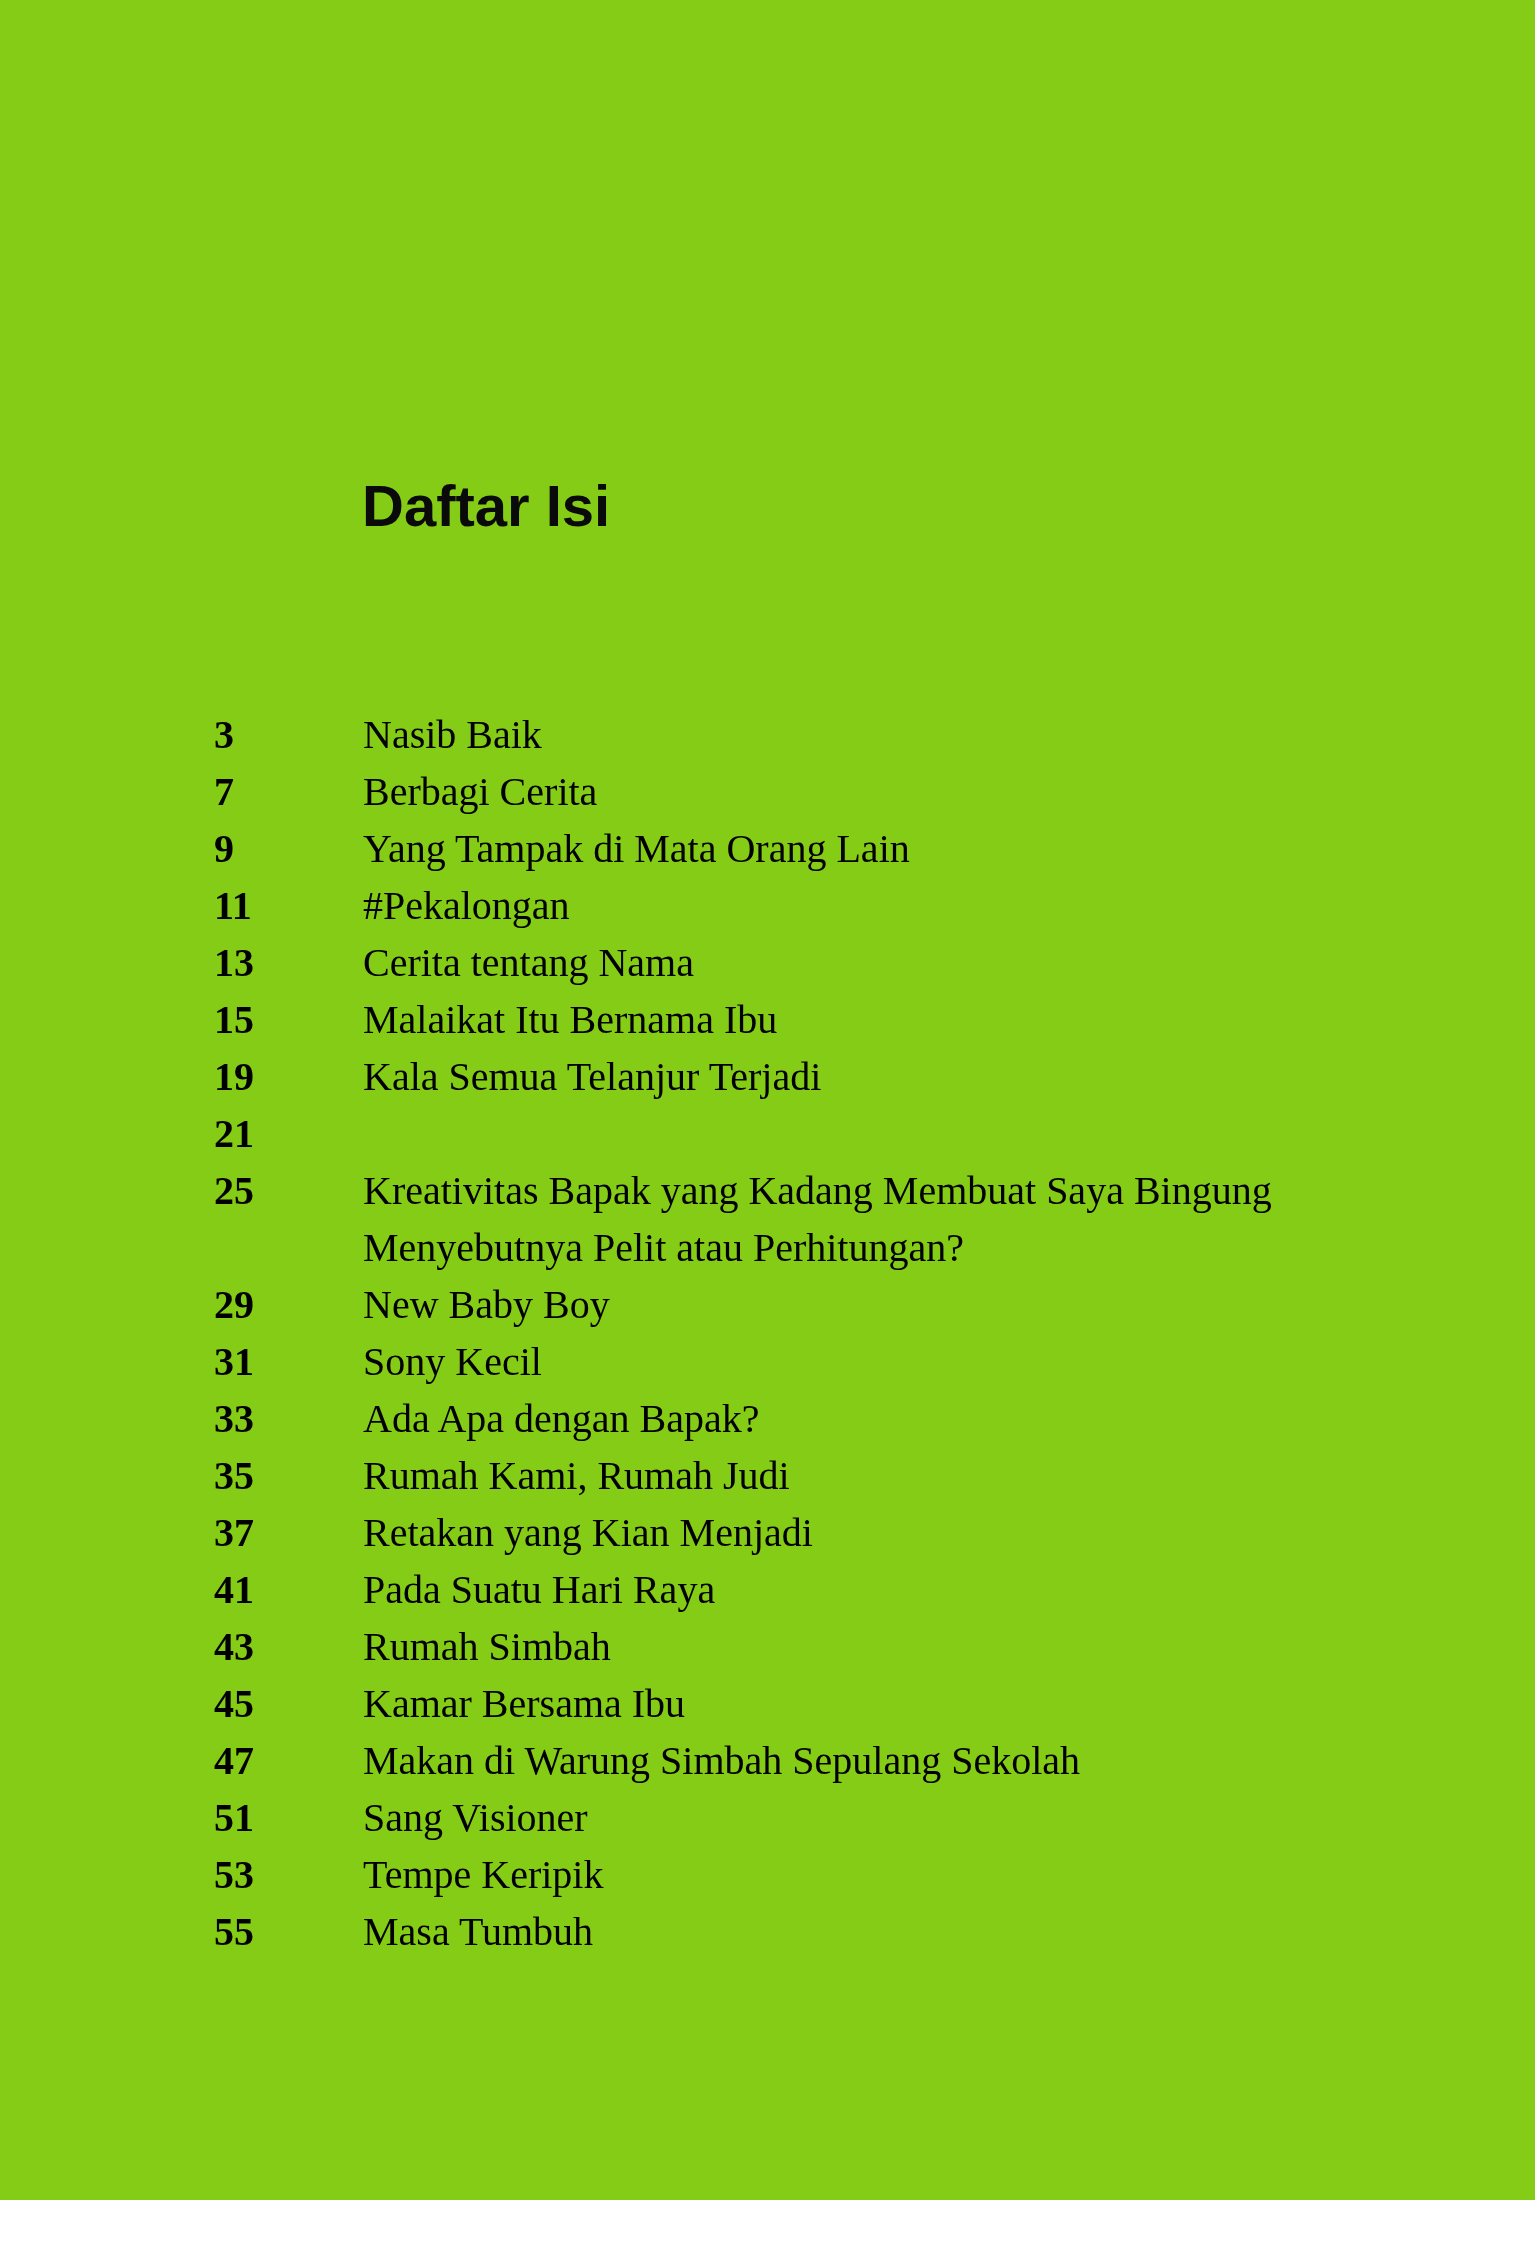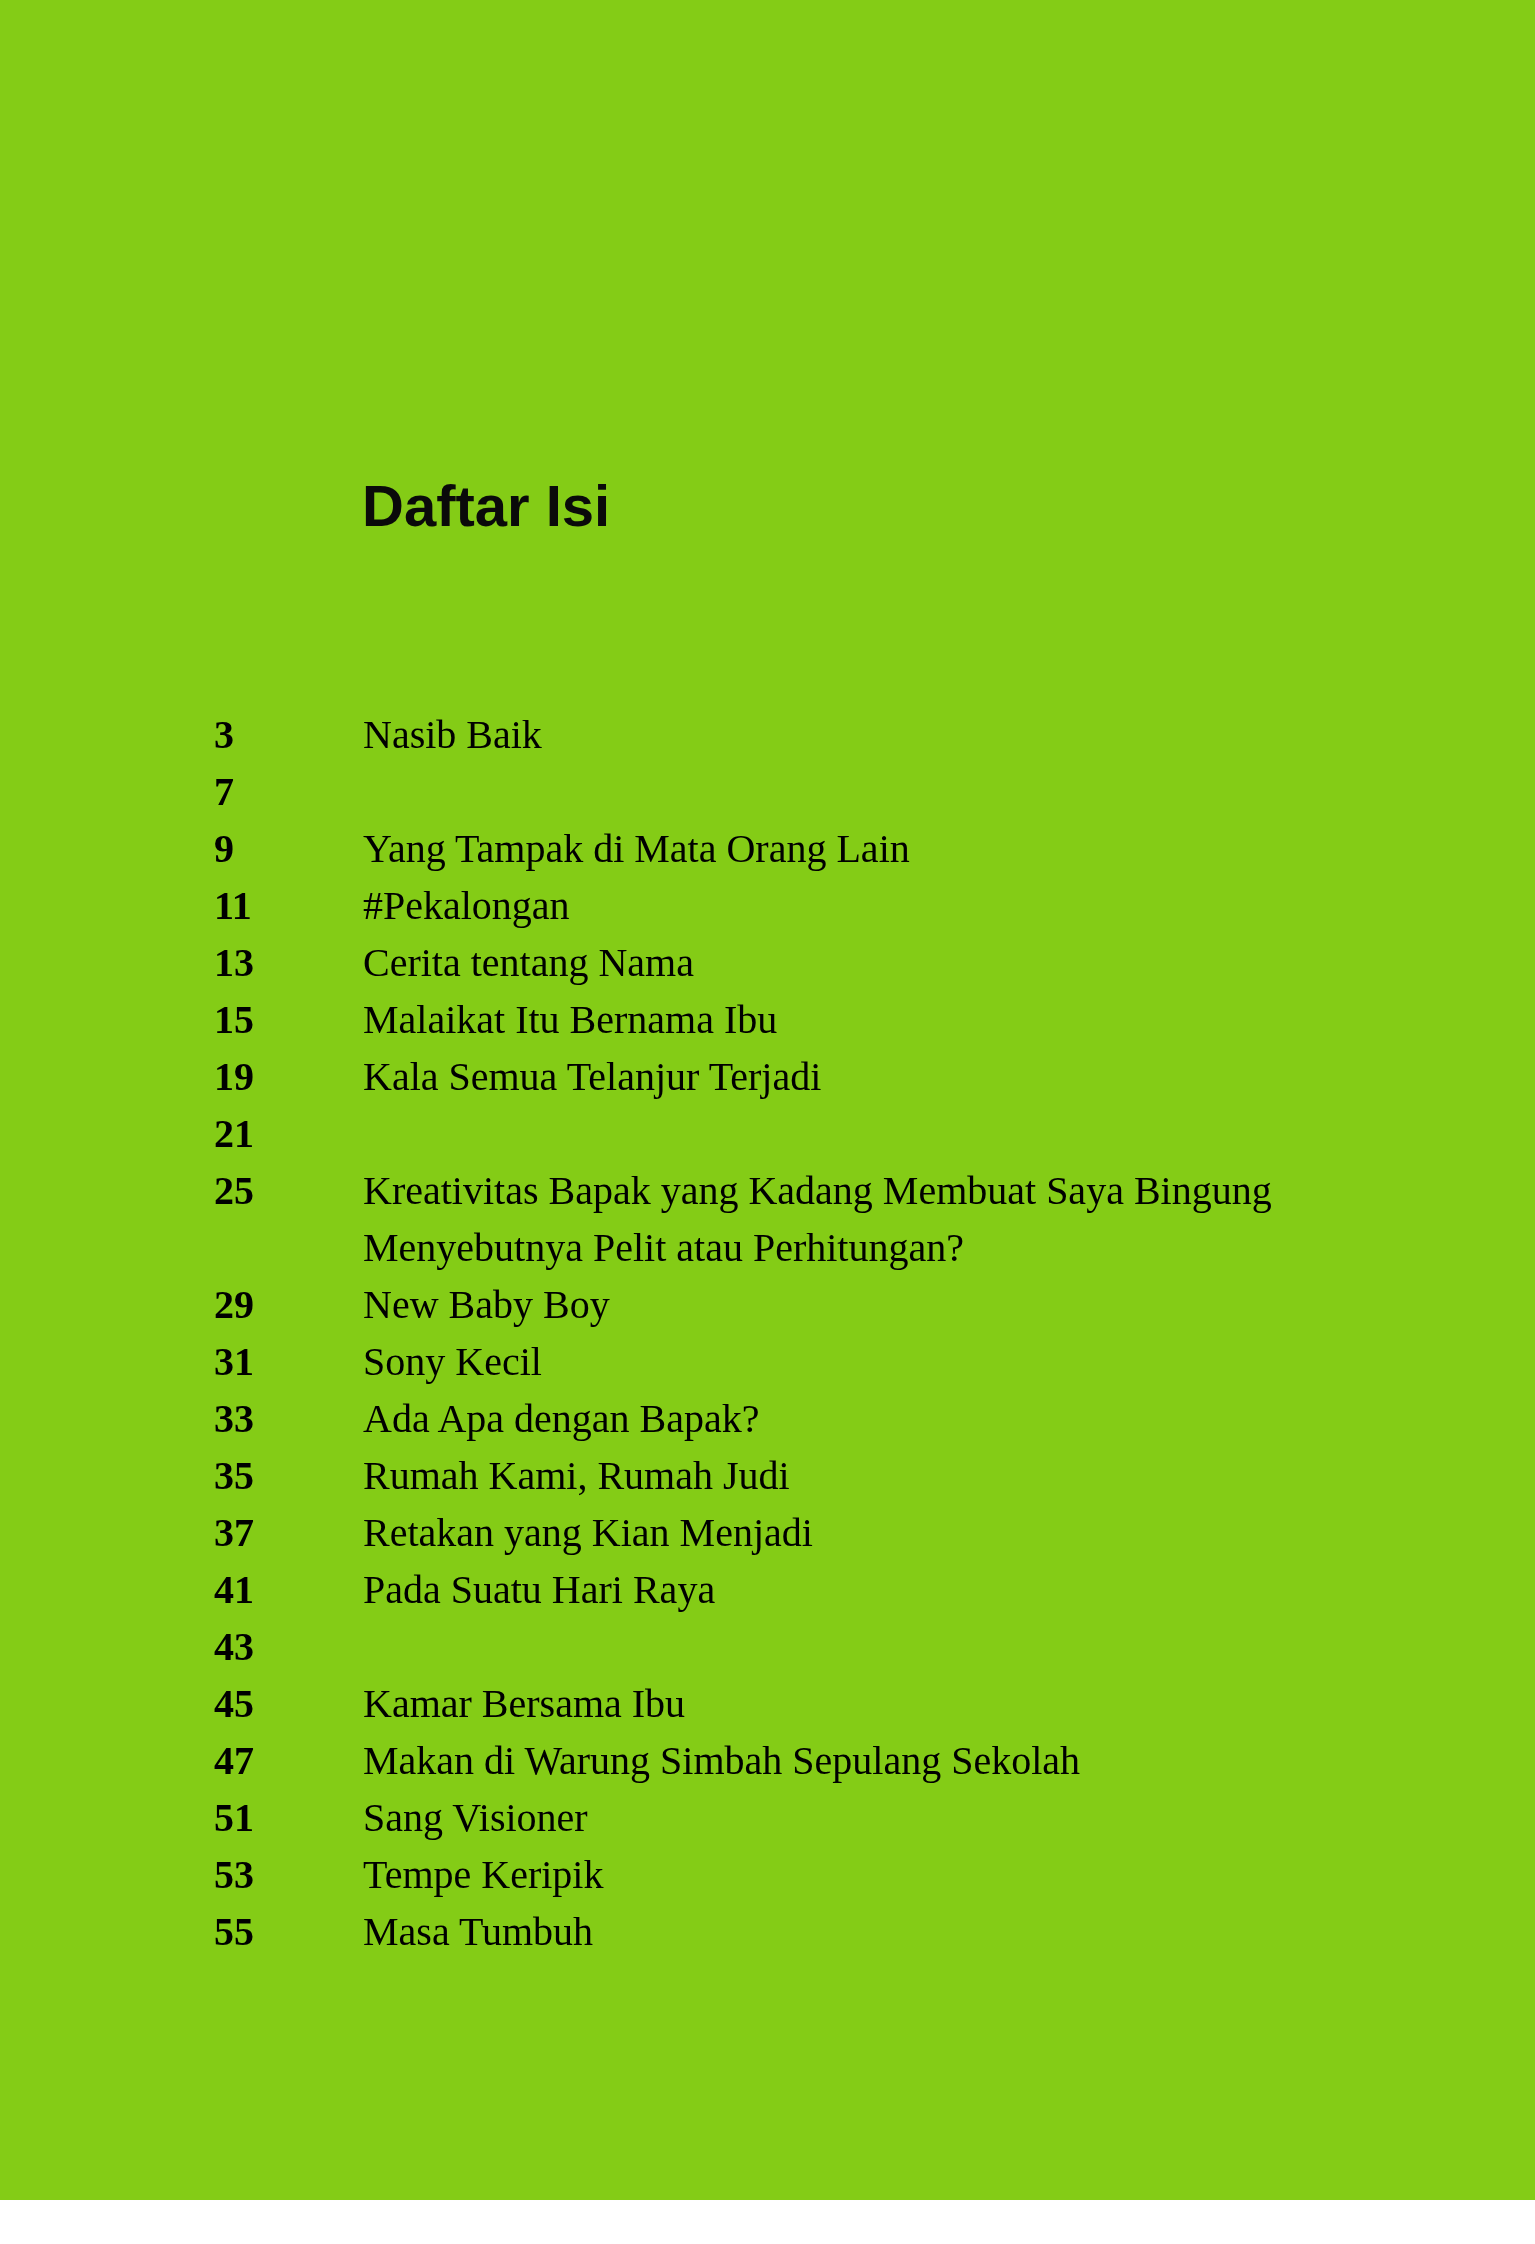--- a/index.html
+++ b/index.html
@@ -58,20 +58,21 @@
   <h1 class="heading">Daftar Isi</h1>
 
   <div class="toc" id="toc">
   <div class="toc-row">
     <span class="toc-num">3</span>
     <span class="toc-title">Nasib Baik</span>
   </div>
 
   <div class="toc-row">
     <span class="toc-num">7</span>
+    <span class="toc-title">Berbagi Cerita</span>
   </div>
 
   <div class="toc-row">
     <span class="toc-num">9</span>
     <span class="toc-title">Yang Tampak di Mata Orang Lain</span>
   </div>
 
   <div class="toc-row">
     <span class="toc-num">11</span>
     <span class="toc-title">#Pekalongan</span>
@@ -128,20 +129,21 @@
   </div>
 
 
   <div class="toc-row">
     <span class="toc-num">41</span>
     <span class="toc-title">Pada Suatu Hari Raya</span>
   </div>
 
   <div class="toc-row">
     <span class="toc-num">43</span>
+    <span class="toc-title">Rumah Simbah</span>
   </div>
 
   <div class="toc-row">
     <span class="toc-num">45</span>
     <span class="toc-title">Kamar Bersama Ibu</span>
   </div>
 
   <div class="toc-row">
     <span class="toc-num">47</span>
     <span class="toc-title">Makan di Warung Simbah Sepulang Sekolah</span>

